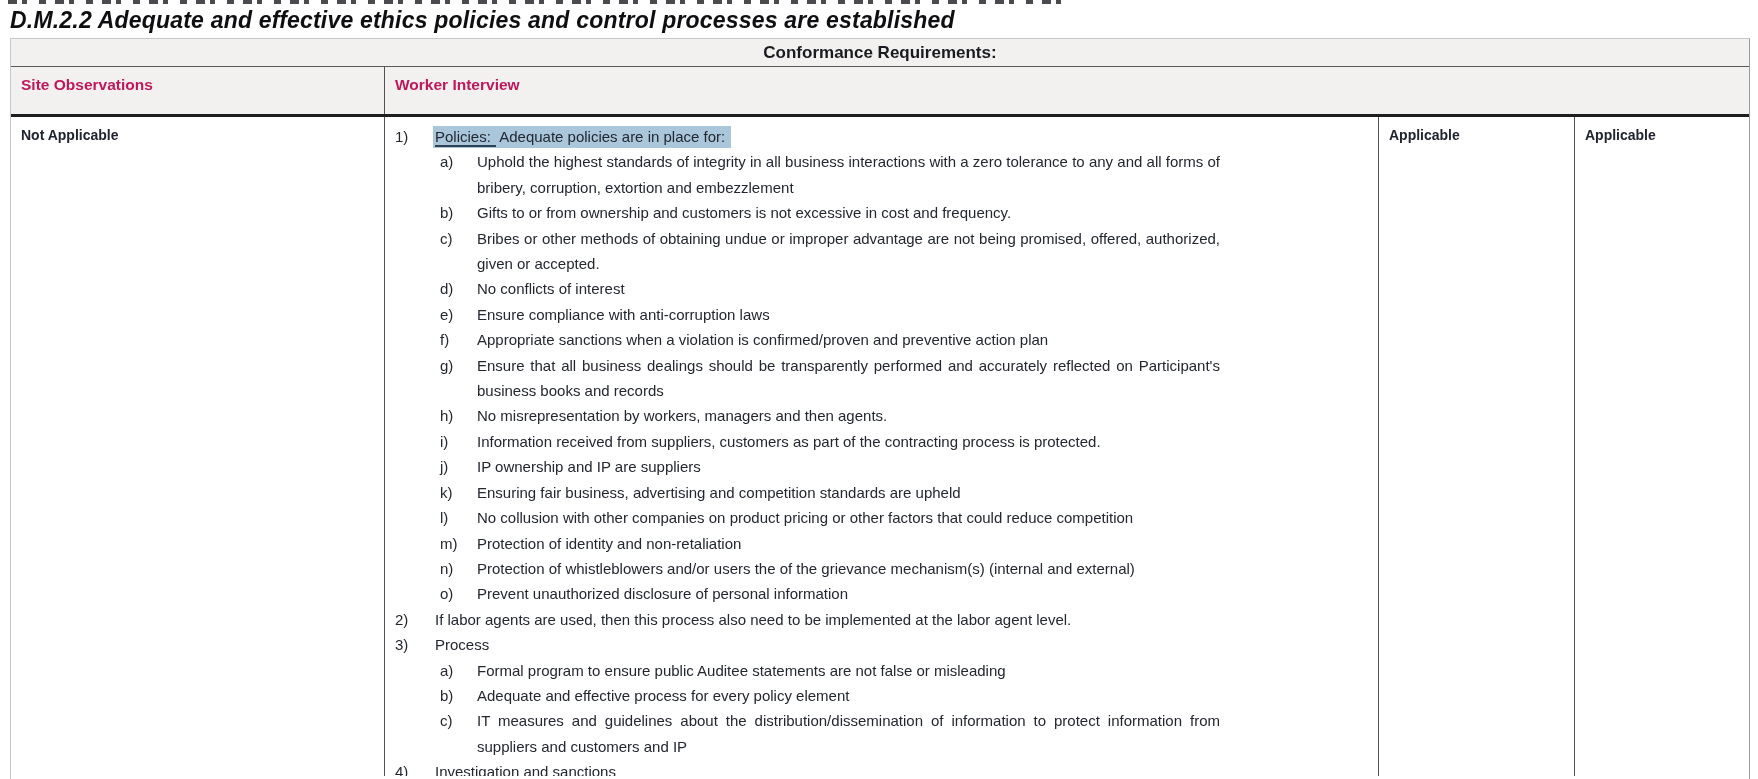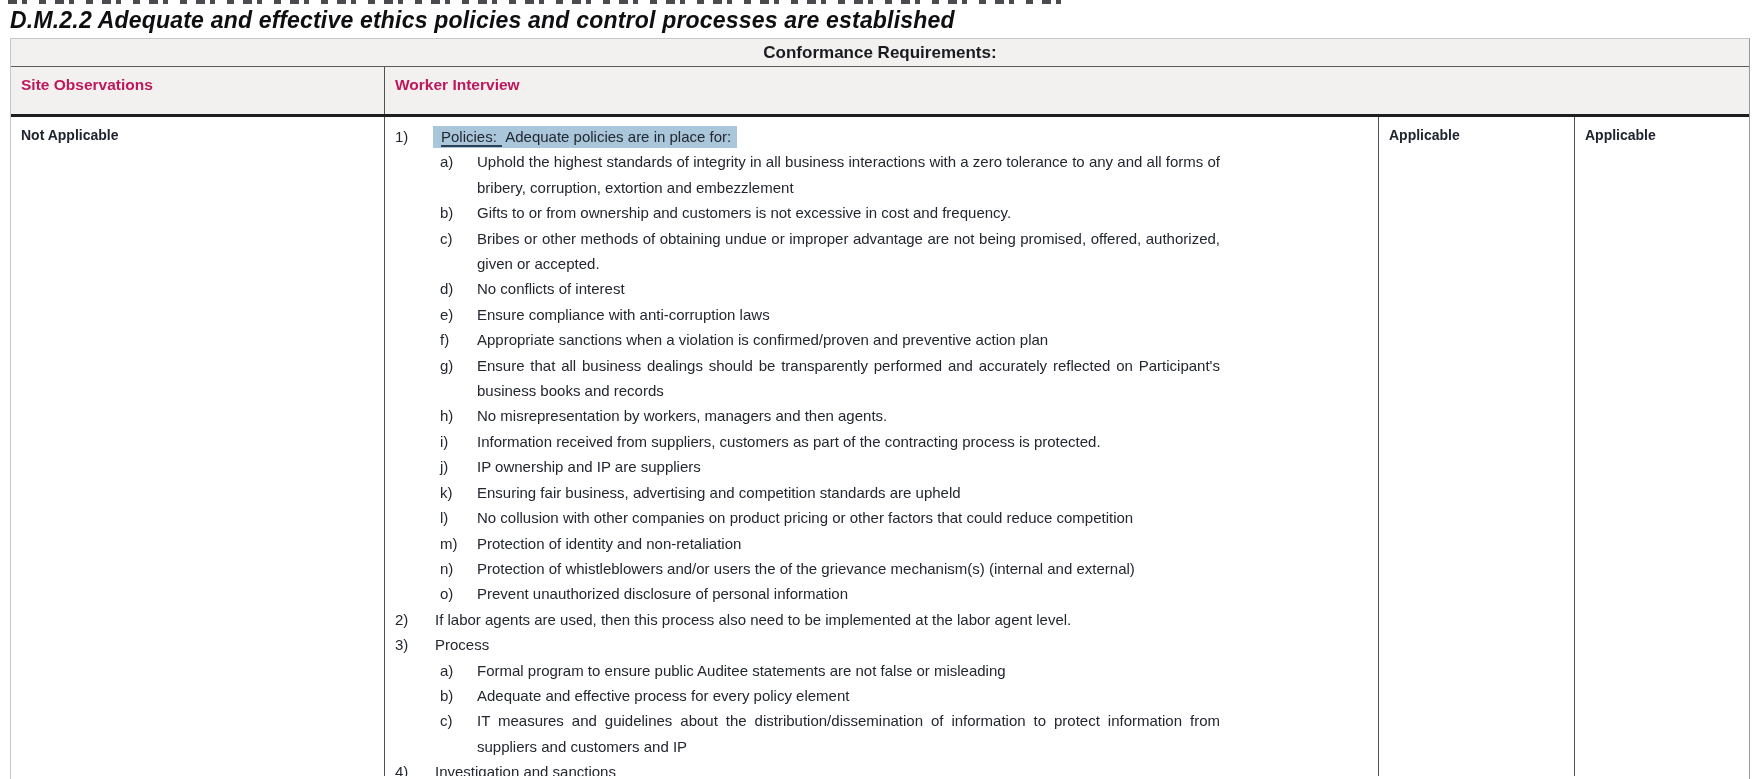--- a/index.html
+++ b/index.html
@@ -57,21 +57,21 @@
   .cell-record{padding:7px 158px 0 10px;}
   .hdr-wrap{display:inline-block;max-width:122px;}
   
   .rr-item{display:flex;line-height:25.4px;font-size:15px;color:var(--ink);}
   .rr-item .rr-marker{flex:0 0 40px;}
   .rr-item .rr-text{flex:1 1 auto;text-align:justify;}
   .rr-item.sub{margin-left:45px;}
   .rr-item.sub .rr-marker{flex:0 0 37px;}
   .hl{
     background:var(--hl);
-    padding:2px 6px 3px 8px;margin-left:-2px;
+    padding:2px 6px 3px 2px;margin-left:-2px;
   }
   .u{border-bottom:2px solid #2e4053;padding-right:5px;}
 </style>
 </head>
 <body>
 
 <div class="page">
 
   <div class="clip-strip"></div>
 

